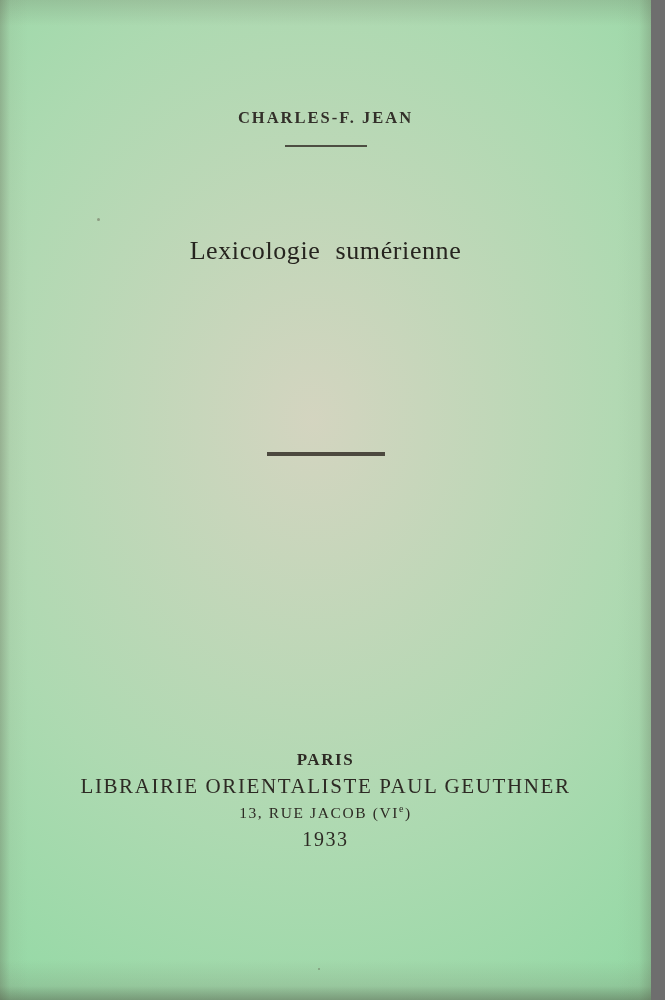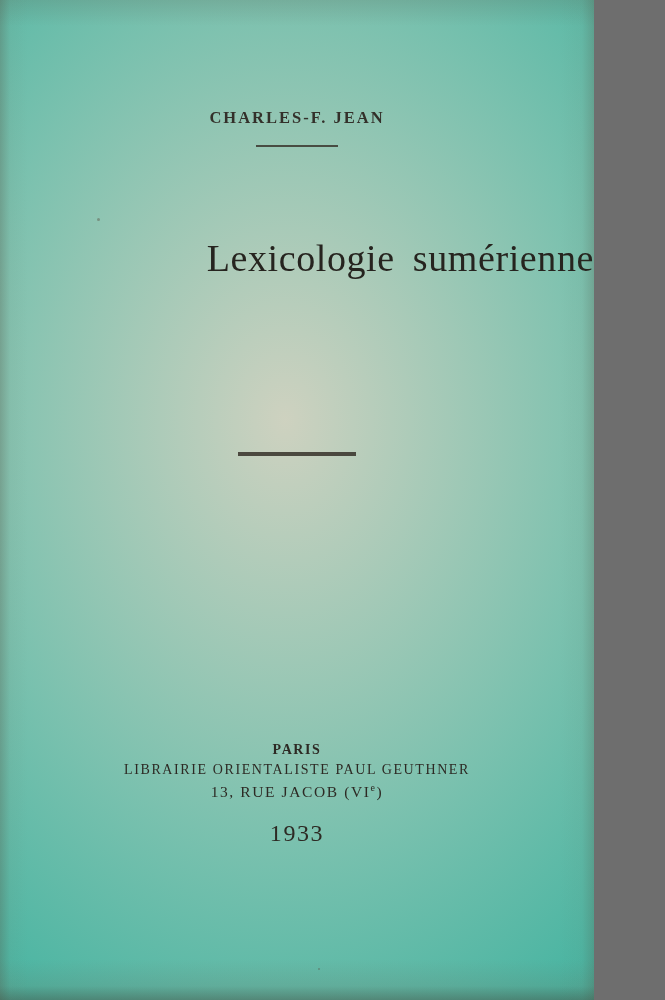--- a/index.html
+++ b/index.html
@@ -2,24 +2,24 @@
 <html><head>
 <meta charset="utf-8">
 <style>
   html, body {
     margin: 0;
     padding: 0;
     background: #6e6e6e;
   }
   .page {
     position: relative;
-    width: 594px;
+    width: 651px;
     height: 1000px;
     overflow: hidden;
-    background: #14b8a6;
+    background: #86efac;
     font-family: "Liberation Serif", serif;
     color: #2a2722;
   }
   
   .page::before {
     content: "";
     position: absolute;
     inset: 0;
     background:
       radial-gradient(ellipse 120% 95% at 48% 42%, rgba(216,211,193,0.95) 0%, rgba(205,200,181,0.55) 45%, rgba(168,161,140,0.28) 78%, rgba(140,133,113,0.40) 100%);
@@ -69,26 +69,25 @@
     top: 452px;
     width: 118px;
     height: 3.5px;
     opacity: 0.88;
   }
   .title {
     position: absolute;
     top: 236px;
     left: 0;
     right: 0;
-    font-size: 38px;
+    font-size: 26px;
     letter-spacing: 0.6px;
     word-spacing: 8px;
     color: #26241f;
     font-family: "Liberation Serif", serif;
-    text-align: right;
   }
   .subtitle {
     position: absolute;
     top: 345px;
     left: 0;
     right: 0;
     font-size: 17.5px;
     letter-spacing: 0.2px;
     color: #2e2b25;
   }
@@ -109,41 +108,42 @@
     position: absolute;
     top: 742px;
     left: 0;
     right: 0;
   }
   .imprint div {
     letter-spacing: 1.6px;
     color: #2d2a24;
   }
   .city {
-    font-size: 14px;
+    font-size: 17px;
     font-weight: bold;
     letter-spacing: 3px;
     margin-bottom: 4px;
+    margin-top: 8px;
   }
   .publisher {
-    font-size: 14px;
+    font-size: 21px;
     letter-spacing: 1.3px;
     margin-bottom: 4px;
   }
   .address {
     font-size: 15.5px;
     letter-spacing: 1.2px;
-    margin-bottom: 19px;
+    margin-bottom: 6px;
   }
   .address sup {
     font-size: 10px;
     vertical-align: super;
   }
   .year {
-    font-size: 24px;
+    font-size: 20px;
     letter-spacing: 2px;
   }
   .speck {
     position: absolute;
     width: 3px;
     height: 3px;
     border-radius: 50%;
     background: rgba(90,84,68,0.45);
     z-index: 4;
   }

